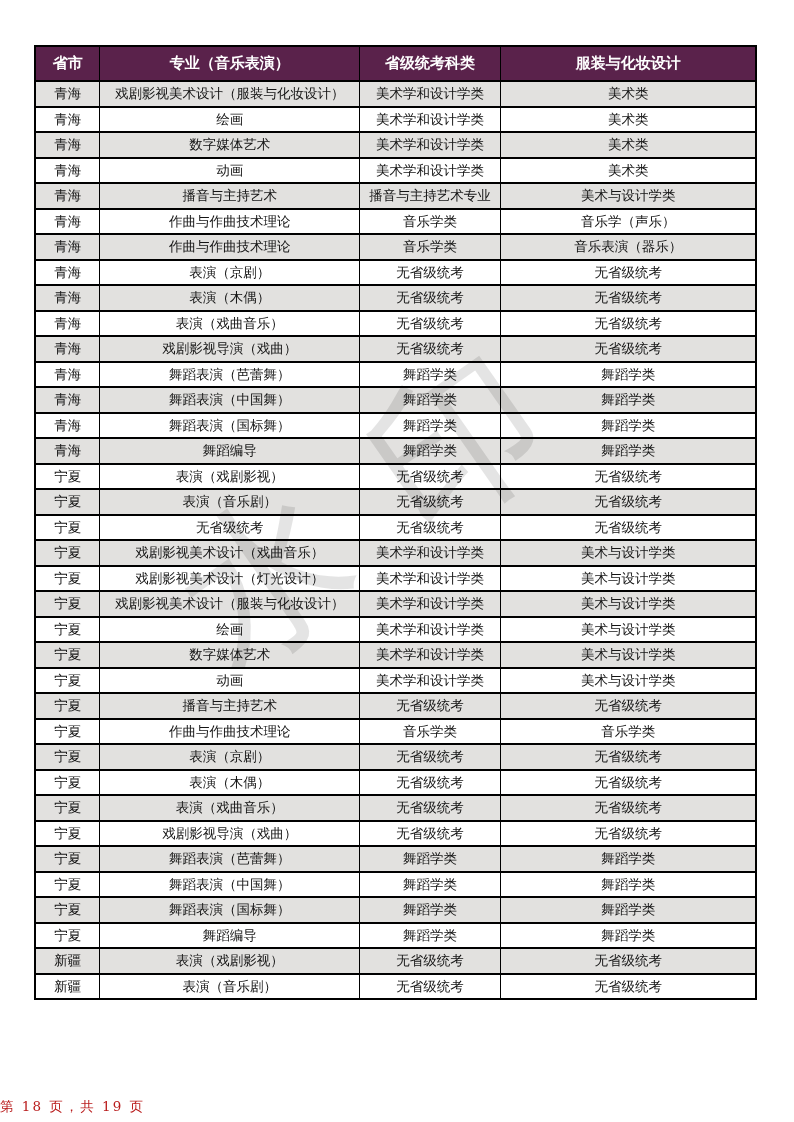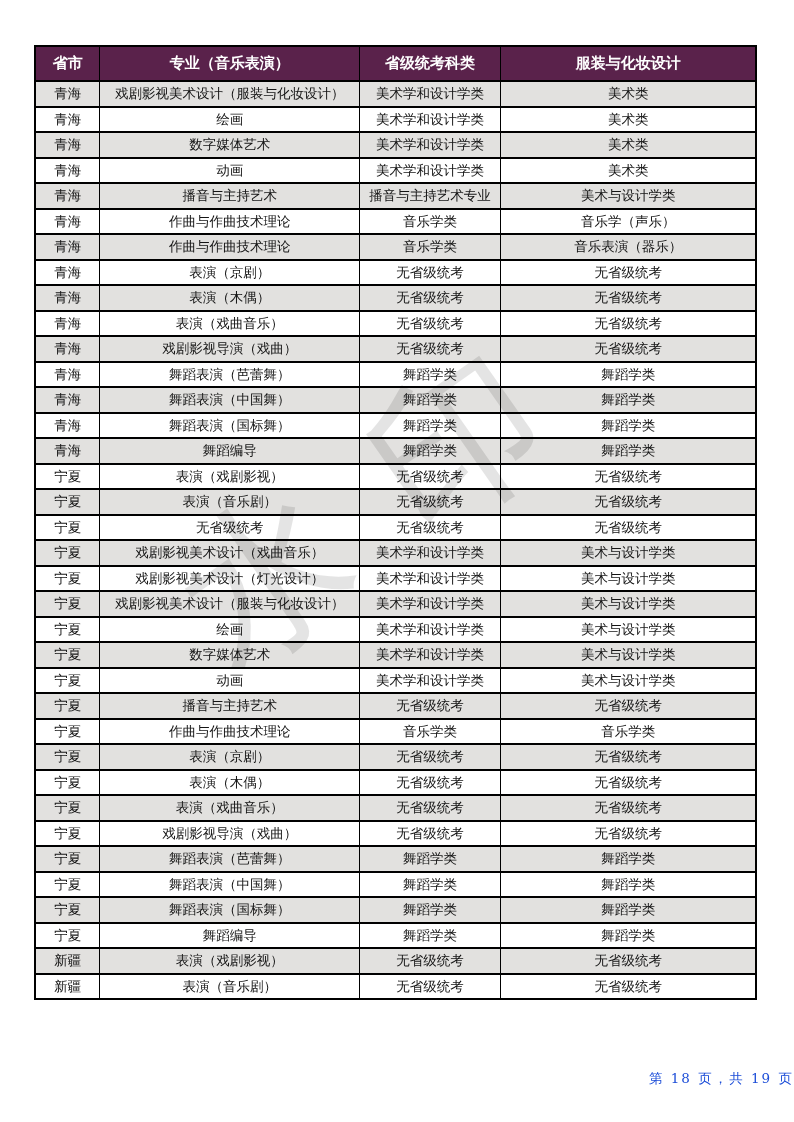--- a/index.html
+++ b/index.html
@@ -68,25 +68,25 @@
     color: #000000;
     opacity: 0.10;
     z-index: 3;
     pointer-events: none;
     white-space: nowrap;
   }
   .page-footer {
     position: absolute;
     left: 0;
     right: 0;
-    top: 1070px;
-    text-align: right;
+    top: 1098px;
+    text-align: left;
     font-size: 13.5px;
     letter-spacing: 2px;
-    color: #1d4ed8;
+    color: #b91c1c;
     z-index: 1;
   }
 </style>
 </head>
 <body>
 
 <div class="page">
 
   <div class="watermark">水印</div>
 

